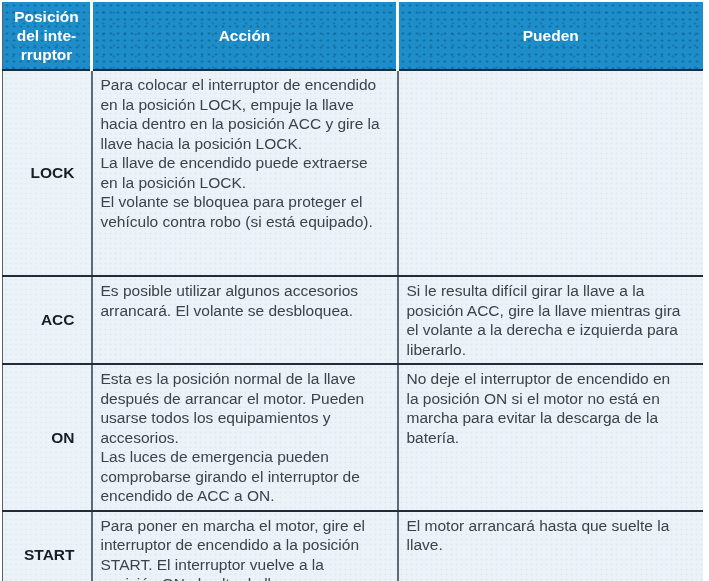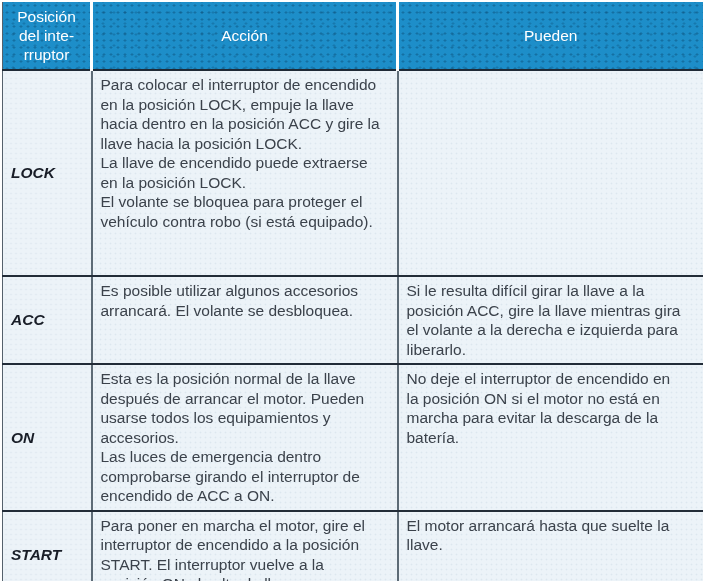--- a/index.html
+++ b/index.html
@@ -26,21 +26,21 @@
 
   
   thead th {
     background-color: #1d8ec9;
     background-image:
       radial-gradient(rgba(8, 66, 104, 0.40) 1px, transparent 1.4px),
       radial-gradient(rgba(8, 66, 104, 0.28) 1px, transparent 1.4px);
     background-size: 7px 7px, 11px 11px;
     background-position: 0 0, 4px 5px;
     color: #ffffff;
-    font-weight: normal;
+    font-weight: bold;
     font-size: 15.5px;
     line-height: 19px;
     text-align: center;
     vertical-align: middle;
     height: 63px;
     padding: 2px 8px;
     border-bottom: 2px solid #1f2a36;
     white-space: pre-line;
   }
   thead th:not(:last-child) { border-right: 3px solid #ffffff; }
@@ -56,24 +56,23 @@
     vertical-align: top;
     padding: 4px 16px 4px 8px;
     border-bottom: 2px solid #222c38;
     white-space: pre-line;
     overflow: hidden;
   }
   tbody td:not(:last-child) { border-right: 2px solid #5d6b76; }
   tbody td.pos-cell {
     font-weight: bold;
     color: #181d27;
-    text-align: left;
+    text-align: right;
     vertical-align: middle;
     white-space: normal;
-    font-style: italic;
   }
   tr.row-lock  td { height: 196px; }
   tr.row-acc   td { height: 74px; }
   tr.row-on    td { height: 132px; }
   tr.row-start td { height: 71px; }
 
   table.switch-table { border-left: 1px solid #55616c; }
 </style>
 </head>
 <body>
@@ -103,21 +102,21 @@
         <td></td>
       </tr>
       <tr class="row-acc">
         <td class="pos-cell">ACC</td>
         <td>Es posible utilizar algunos accesorios arrancará. El volante se desbloquea.</td>
         <td>Si le resulta difícil girar la llave a la posición ACC, gire la llave mientras gira el volante a la derecha e izquierda para liberarlo.</td>
       </tr>
       <tr class="row-on">
         <td class="pos-cell">ON</td>
         <td>Esta es la posición normal de la llave después de arrancar el motor. Pueden usarse todos los equipamientos y accesorios.
-Las luces de emergencia dentro comprobarse girando el interruptor de encendido de ACC a ON.</td>
+Las luces de emergencia pueden comprobarse girando el interruptor de encendido de ACC a ON.</td>
         <td>No deje el interruptor de encendido en la posición ON si el motor no está en marcha para evitar la descarga de la batería.</td>
       </tr>
       <tr class="row-start">
         <td class="pos-cell">START</td>
         <td>Para poner en marcha el motor, gire el interruptor de encendido a la posición START. El interruptor vuelve a la posición ON al soltar la llave.</td>
         <td>El motor arrancará hasta que suelte la llave.</td>
       </tr>
     </tbody>
   </table>
 </div>

